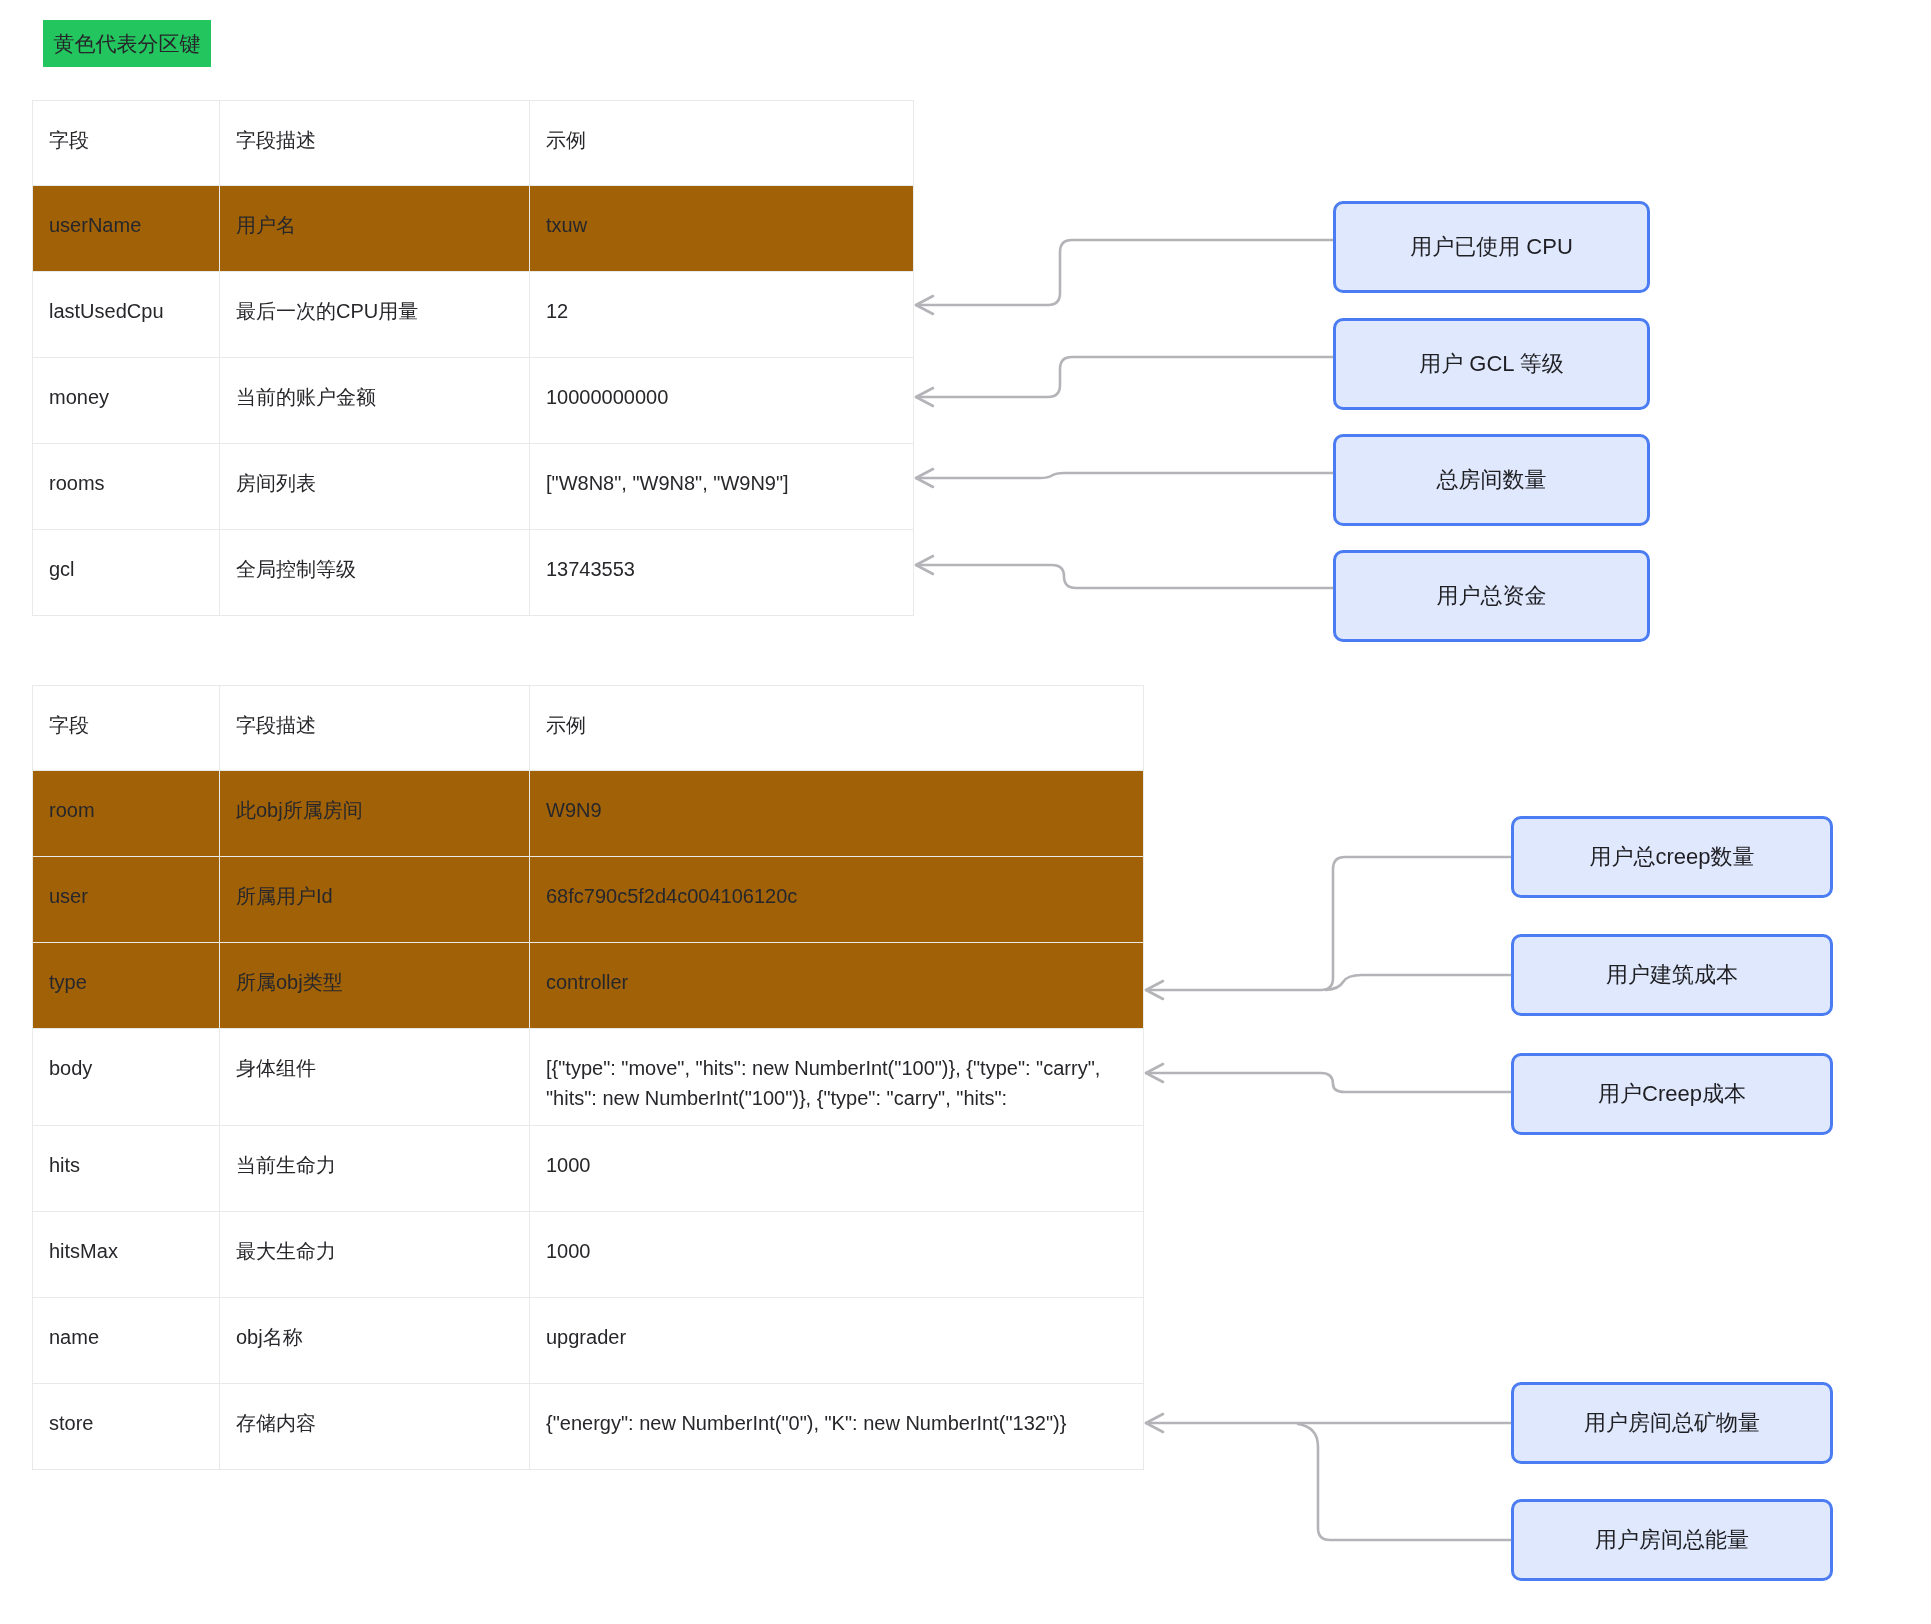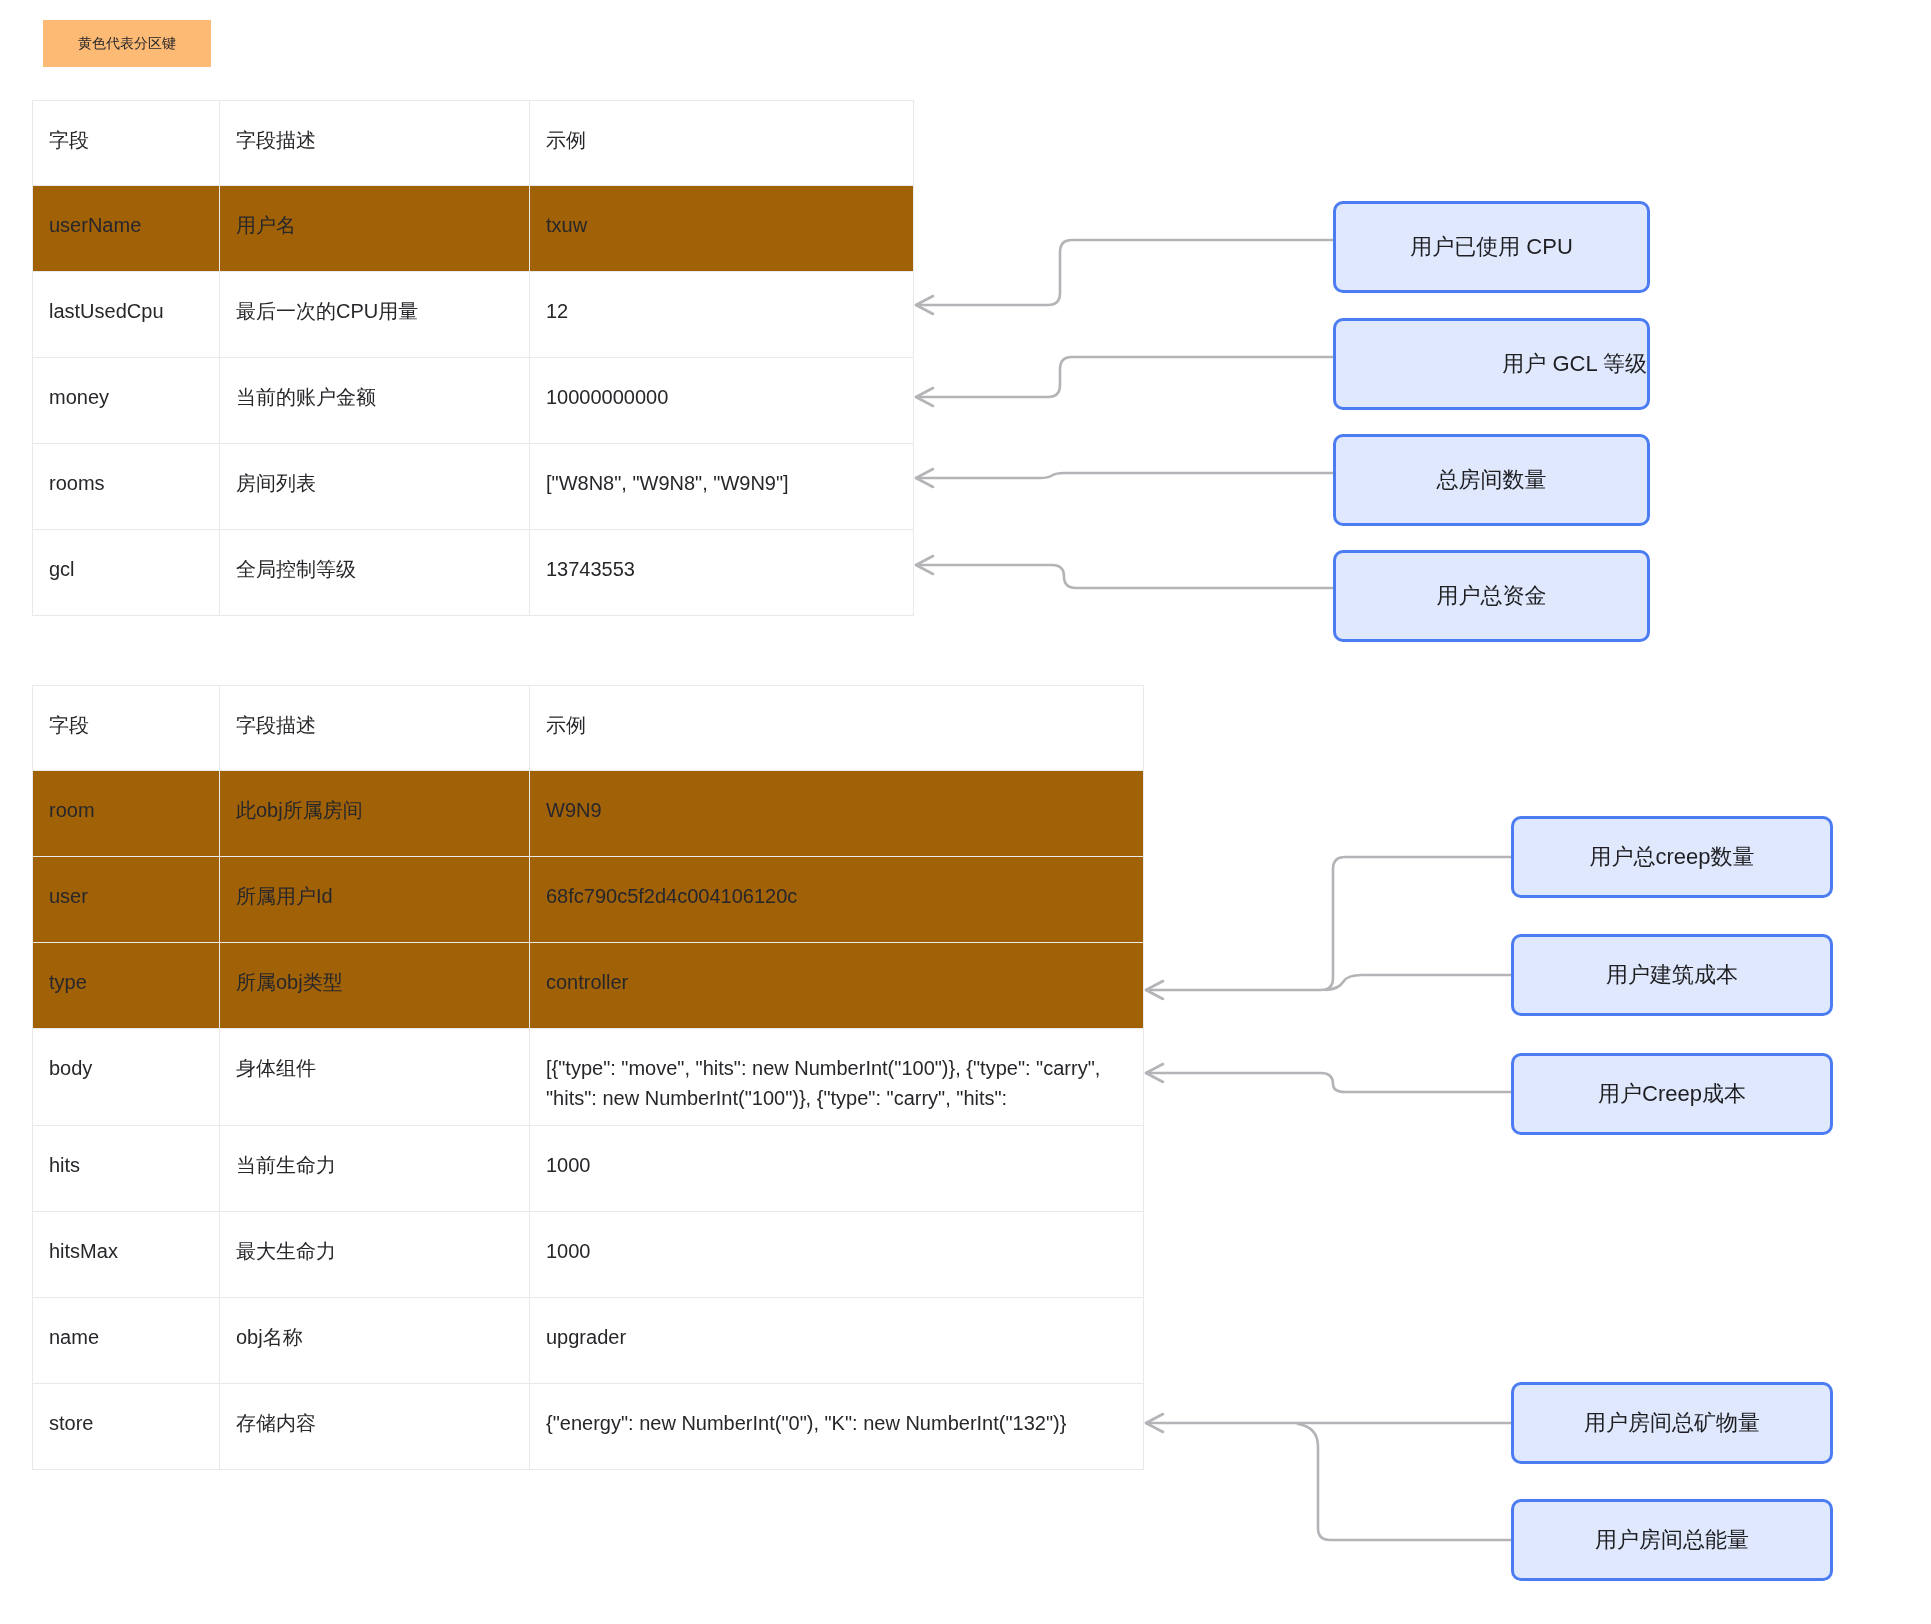--- a/index.html
+++ b/index.html
@@ -4,22 +4,22 @@
 <style>
   html,body{margin:0;padding:0;}
   body{
     width:1931px;height:1624px;position:relative;background:#ffffff;
     font-family:"Liberation Sans","DejaVu Sans",sans-serif;
     color:#26262a;
   }
   
   .legend{
     position:absolute;left:43px;top:20px;width:168px;height:47px;
-    background:#fdba74;display:flex;align-items:center;justify-content:center;
-    font-size:14px;
+    background:#22c55e;display:flex;align-items:center;justify-content:center;
+    font-size:21px;
   }
   
   table.tbl{
     position:absolute;border-collapse:collapse;table-layout:fixed;
     background:#ffffff;
   }
   .tbl th,.tbl td{
     border:1px solid #e9e9e9;vertical-align:top;text-align:left;
     box-sizing:border-box;padding:24px 16px 12px 16px;
     font-weight:normal;font-size:20px;color:#27272b;
@@ -32,21 +32,21 @@
   #t2{left:32px;top:685px;width:1111px;}
   
   .callout{
     position:absolute;background:#dfe8fd;border:3px solid #4b7cf1;border-radius:10px;
     display:flex;align-items:center;justify-content:center;
     font-size:22px;color:#1f1f23;box-sizing:border-box;
   }
   .g1{left:1333px;width:317px;height:92px;}
   .g2{left:1511px;width:322px;height:82px;}
   #co-cpu{top:201px;}
-  #co-gcl{top:318px;justify-content:flex-end;}
+  #co-gcl{top:318px;}
   #co-rooms{top:434px;}
   #co-money{top:550px;}
   #co-creepcount{top:816px;}
   #co-buildcost{top:934px;}
   #co-creepcost{top:1053px;}
   #co-mineral{top:1382px;}
   #co-energy{top:1499px;}
   
   #wires{position:absolute;left:0;top:0;pointer-events:none;}
   #wires path{fill:none;stroke:#b4b4b8;stroke-width:2.6;stroke-linecap:round;stroke-linejoin:round;}

